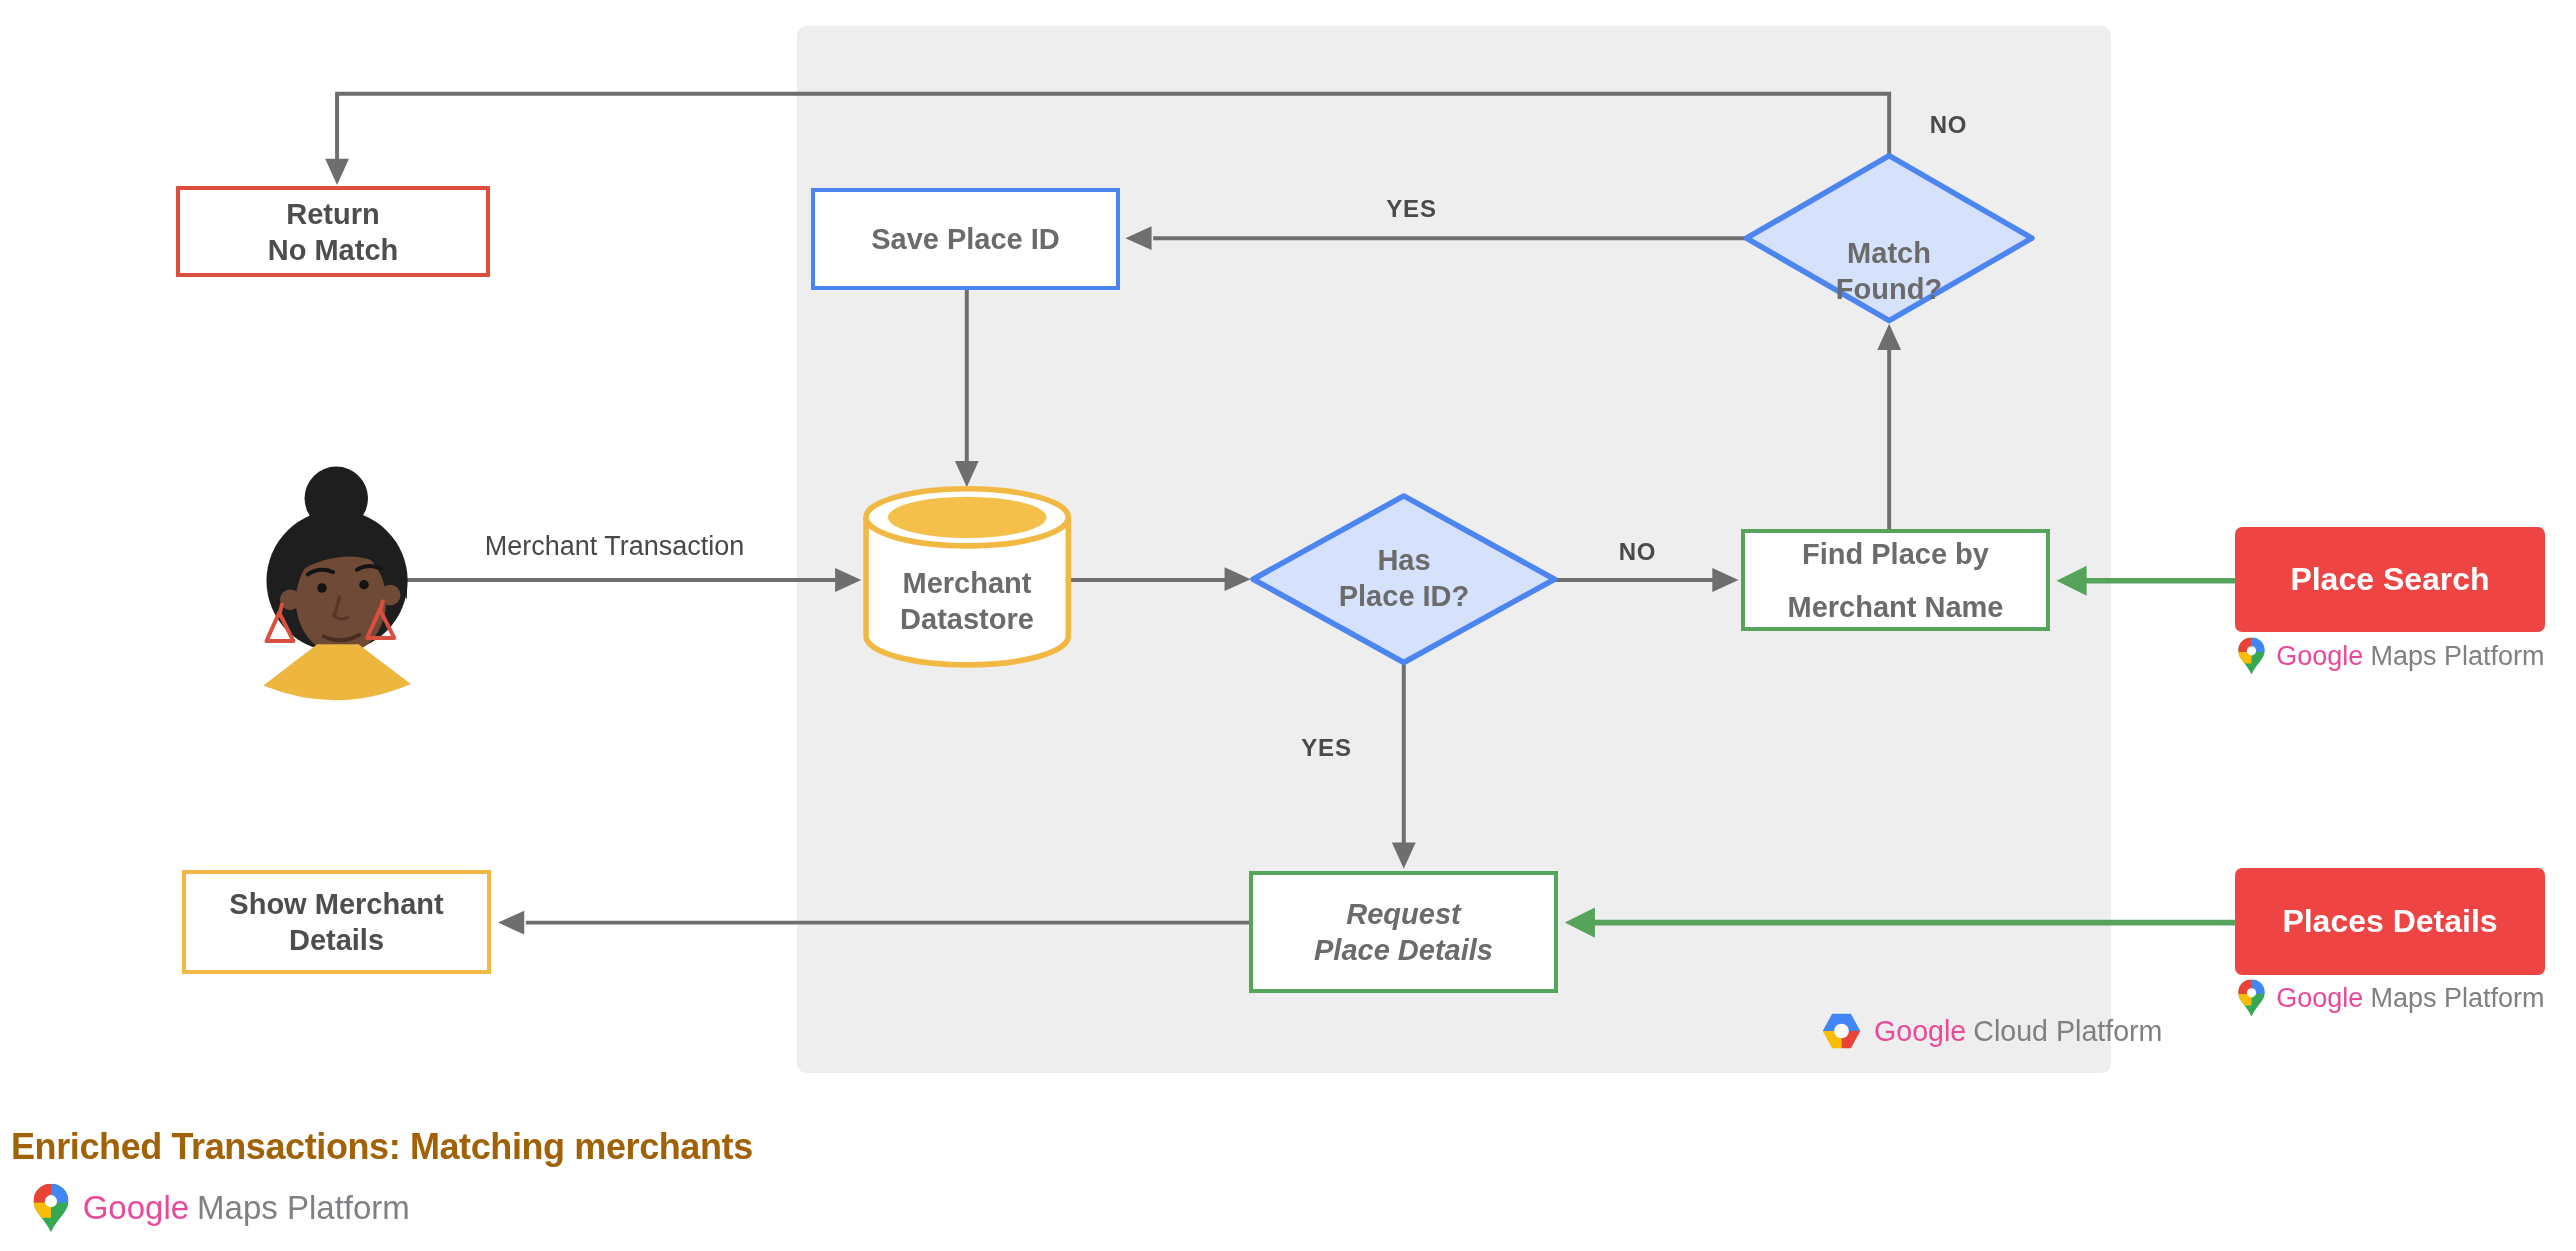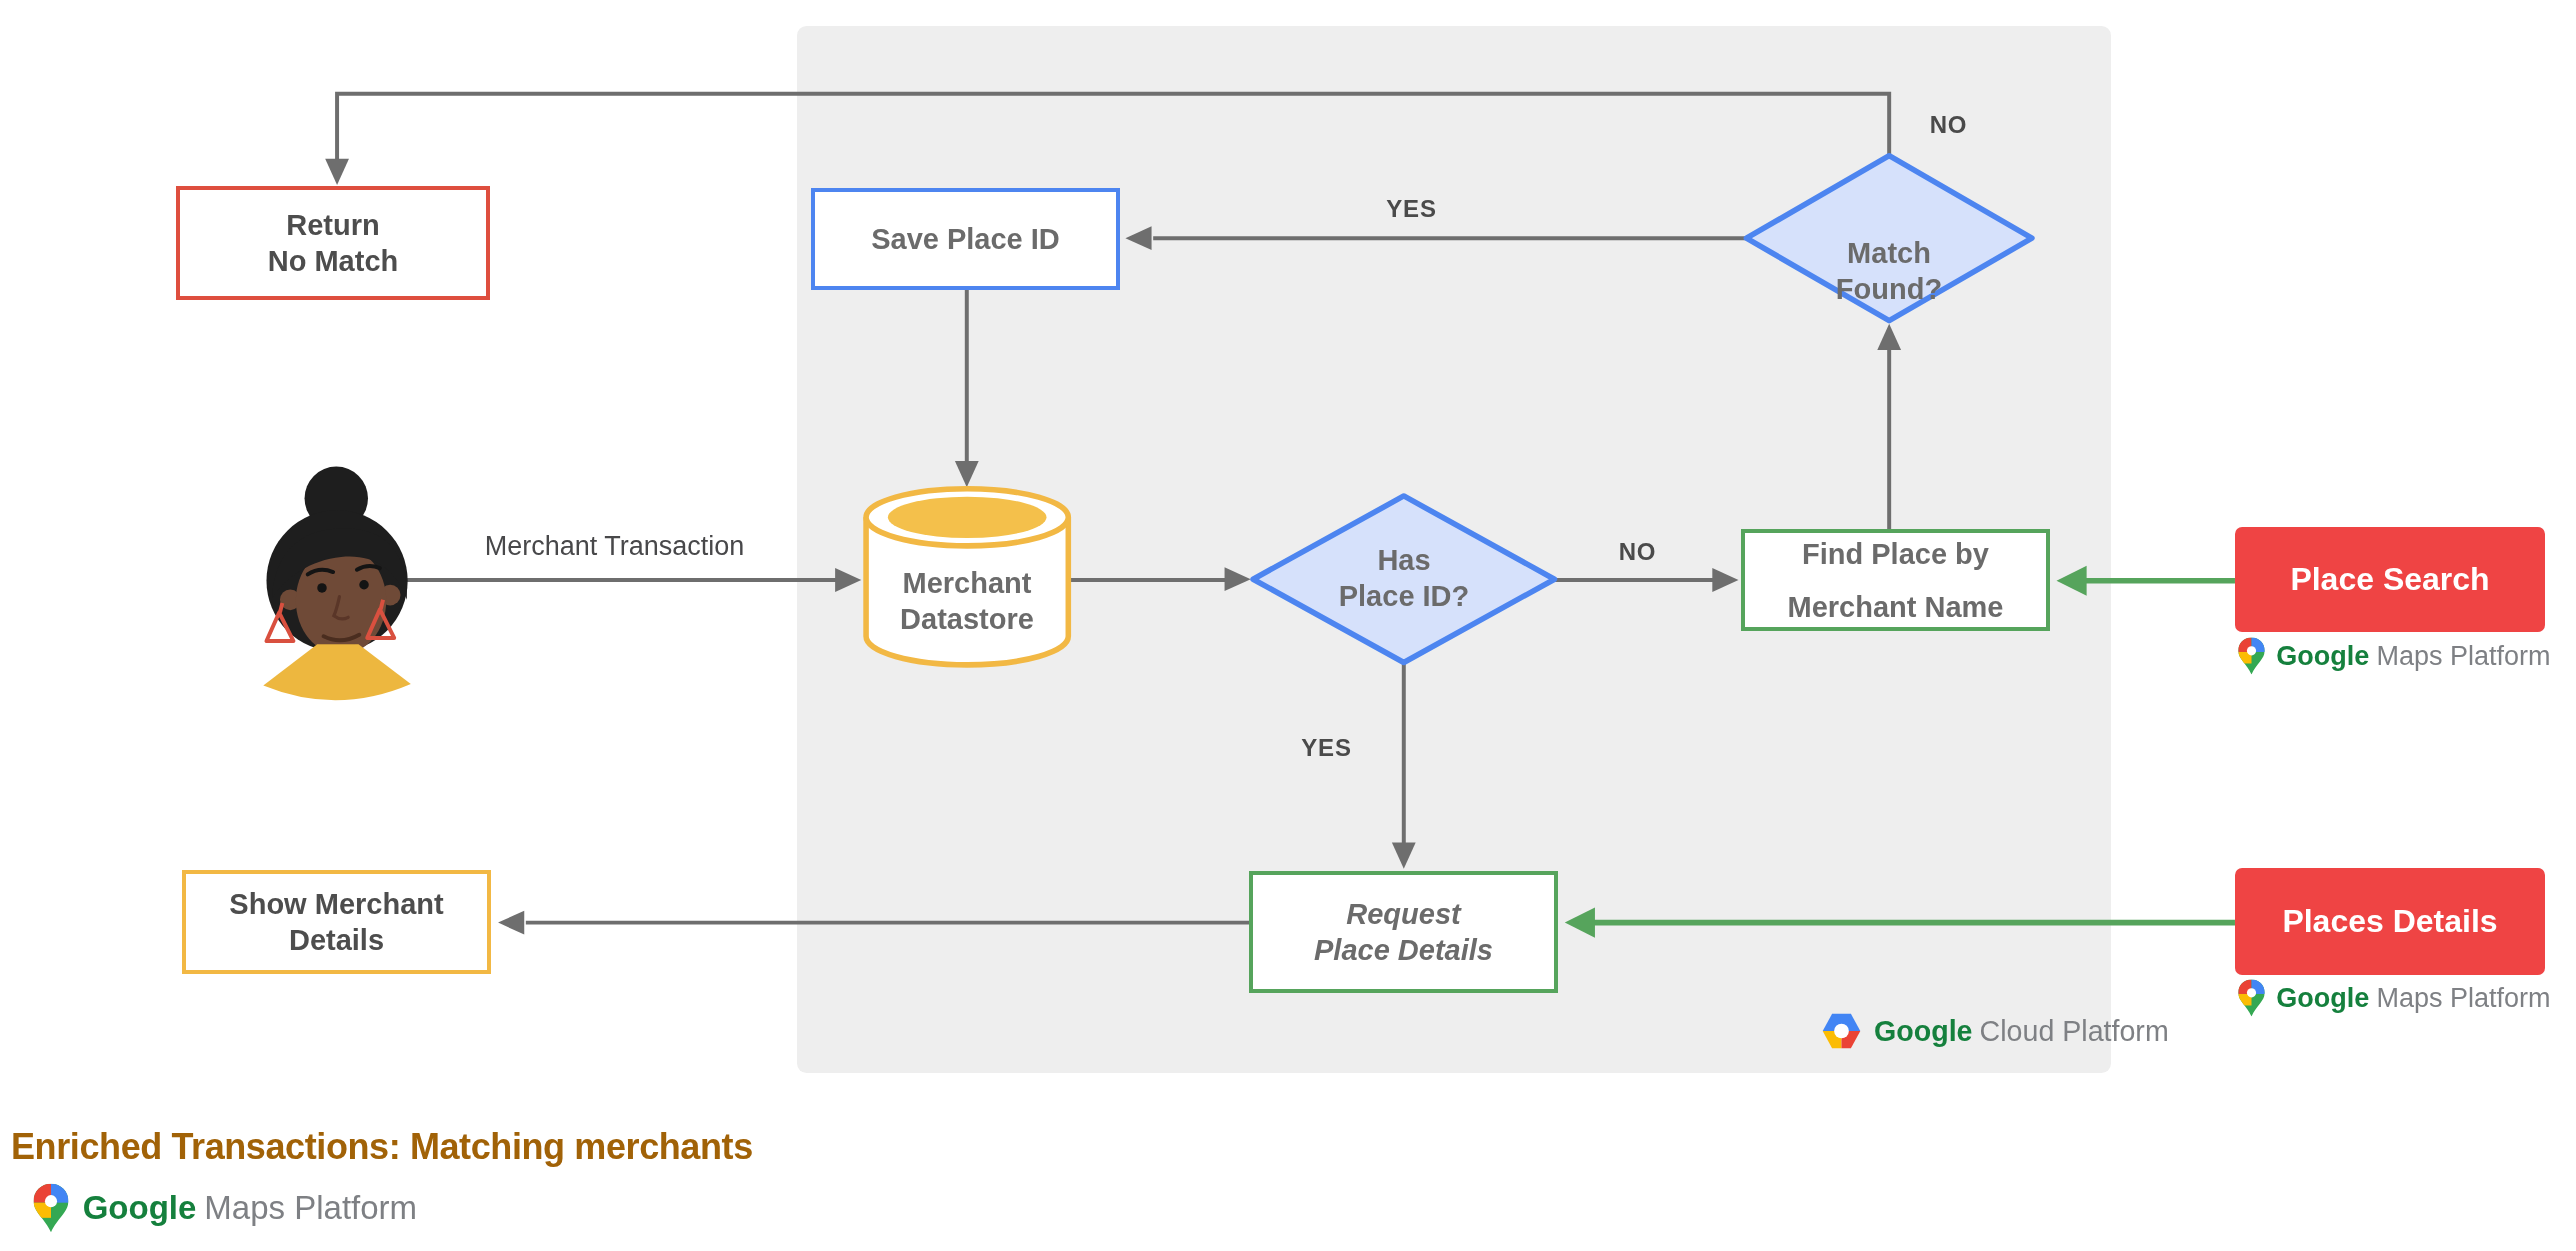--- a/index.html
+++ b/index.html
@@ -32,21 +32,21 @@
   .edge-label{
     position:absolute;z-index:2;text-align:center;font-weight:700;color:#4A4A4A;
     font-size:24px;letter-spacing:0.8px;
   }
   .mt-label{
     position:absolute;z-index:2;text-align:center;font-weight:400;color:#48484A;font-size:27px;
   }
   .logo-row{
     position:absolute;z-index:2;display:flex;align-items:center;
   }
-  .logo-row .g{font-weight:700;color:#15803d;}
+  .logo-row .g{font-weight:400;color:#ec4899;}
   .logo-row .p{font-weight:400;color:#7E8084;}
   .gmp-side{font-size:27px;}
   .gmp-side svg{width:29px;height:38px;margin-right:10.3px;}
   .gmp-side .g{margin-right:7.1px;}
   .gcp-row{font-size:28.6px;}
   .gcp-row svg{width:43px;height:36px;margin-right:11px;}
   .gcp-row .g{margin-right:7.1px;}
   .gmp-bottom{font-size:33px;}
   .gmp-bottom svg{width:38px;height:50px;margin-right:12.7px;}
   .gmp-bottom .g{margin-right:8px;}
@@ -139,21 +139,21 @@
       <path d="M408,802 Q430,813 453,800" stroke="#4A2D1F" stroke-width="5" fill="none" stroke-linecap="round"></path>
       <path d="M356,760 L353,772" stroke="#D9503F" stroke-width="5" fill="none"></path>
       <path d="M483,756 L480,768" stroke="#D9503F" stroke-width="5" fill="none"></path>
       <polygon points="352,772 336,808 370,808" stroke="#D9503F" stroke-width="5" fill="none" stroke-linejoin="round"></polygon>
       <polygon points="479,768 463,804 497,804" stroke="#D9503F" stroke-width="5" fill="none" stroke-linejoin="round"></polygon>
       <path d="M402,812 h46 v48 h-46 z" fill="#5E3D2C"></path>
       <path d="M332,864 L400,812 L452,812 L518,862 Q425,902 332,864 Z" fill="#EDB73F"></path>
     </g>
   </svg>
 
-  <div class="node red dark" style="left:176px;top:186px;width:314px;height:114px;">
+  <div class="node red dark" style="left:176px;top:186px;width:314px;height:91px;">
     <span>Return</span>
     <span>No Match</span>
   </div>
 
   <div class="node blue" style="left:811px;top:188px;width:309px;height:102px;">
     <span>Save Place ID</span>
   </div>
 
   <div class="node green" style="left:1741px;top:529px;width:309px;height:102px;gap:17px;">
     <span>Find Place by</span>

